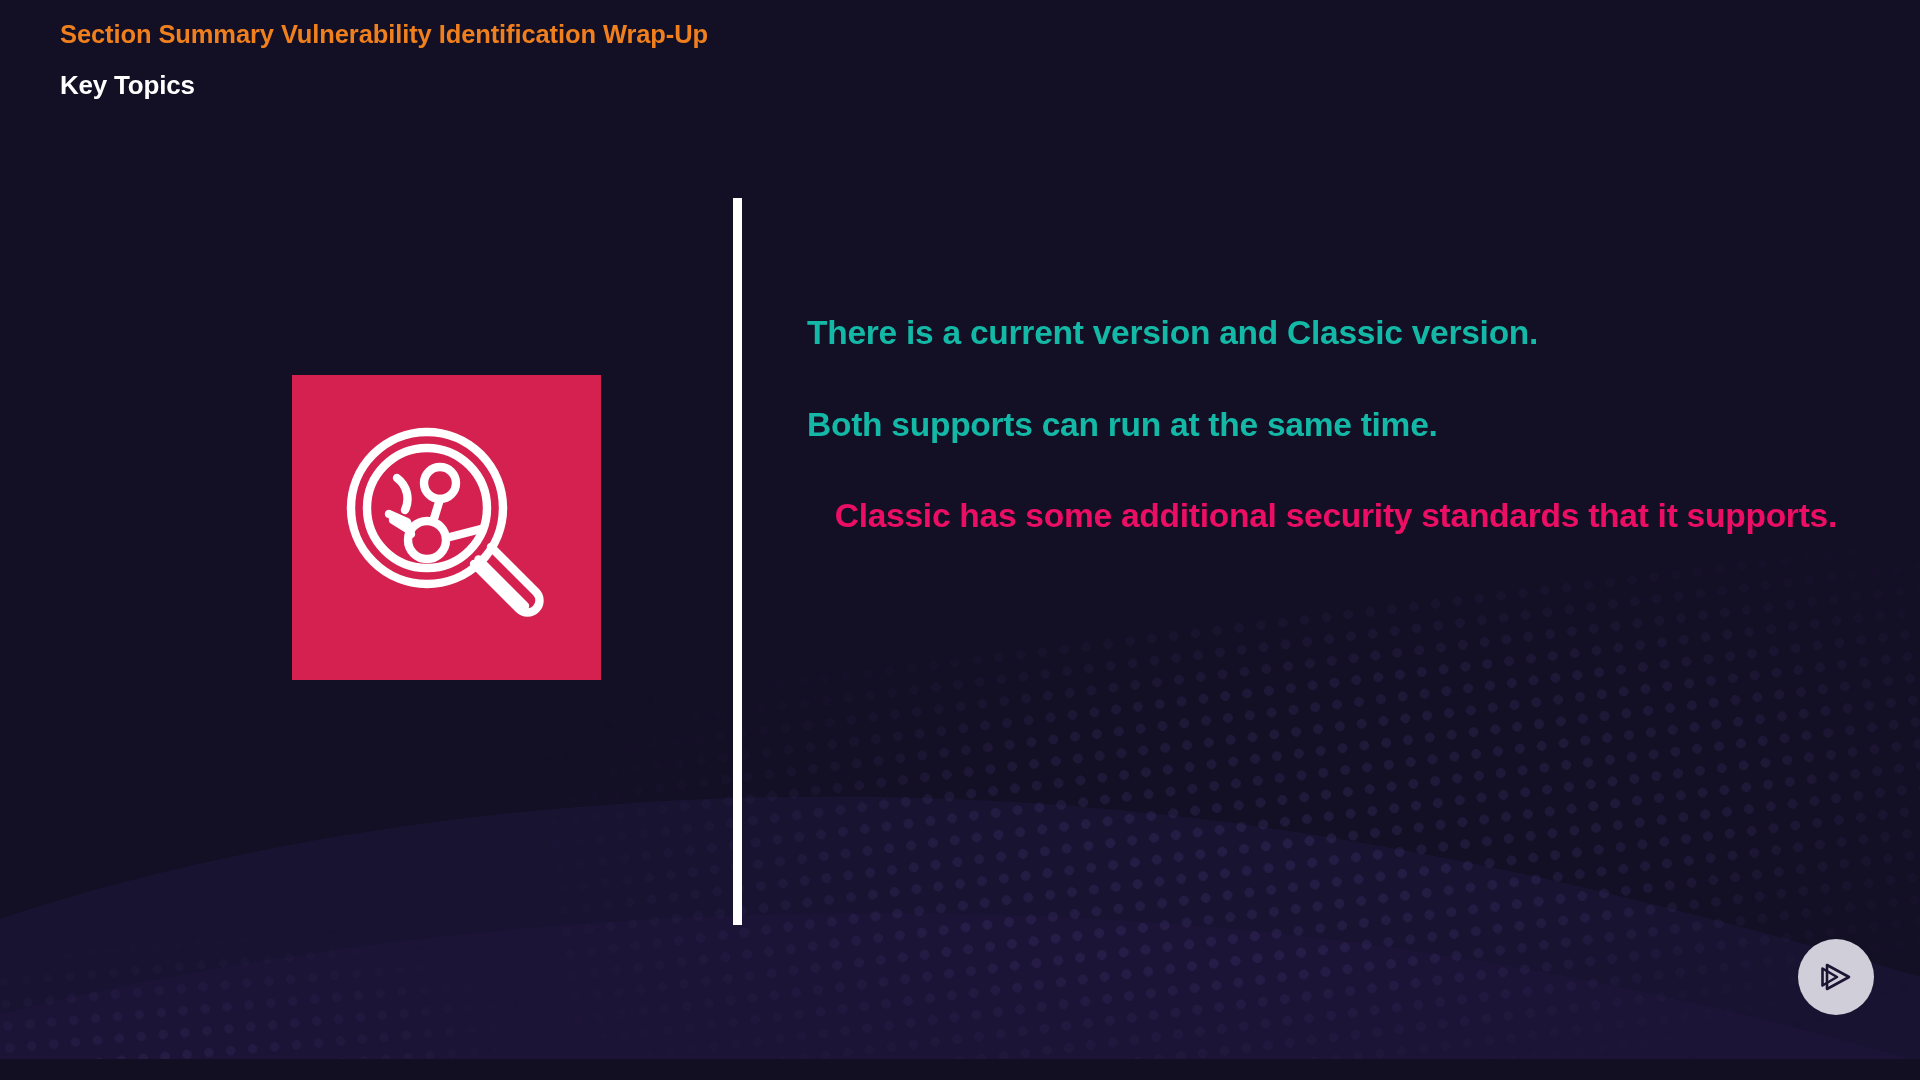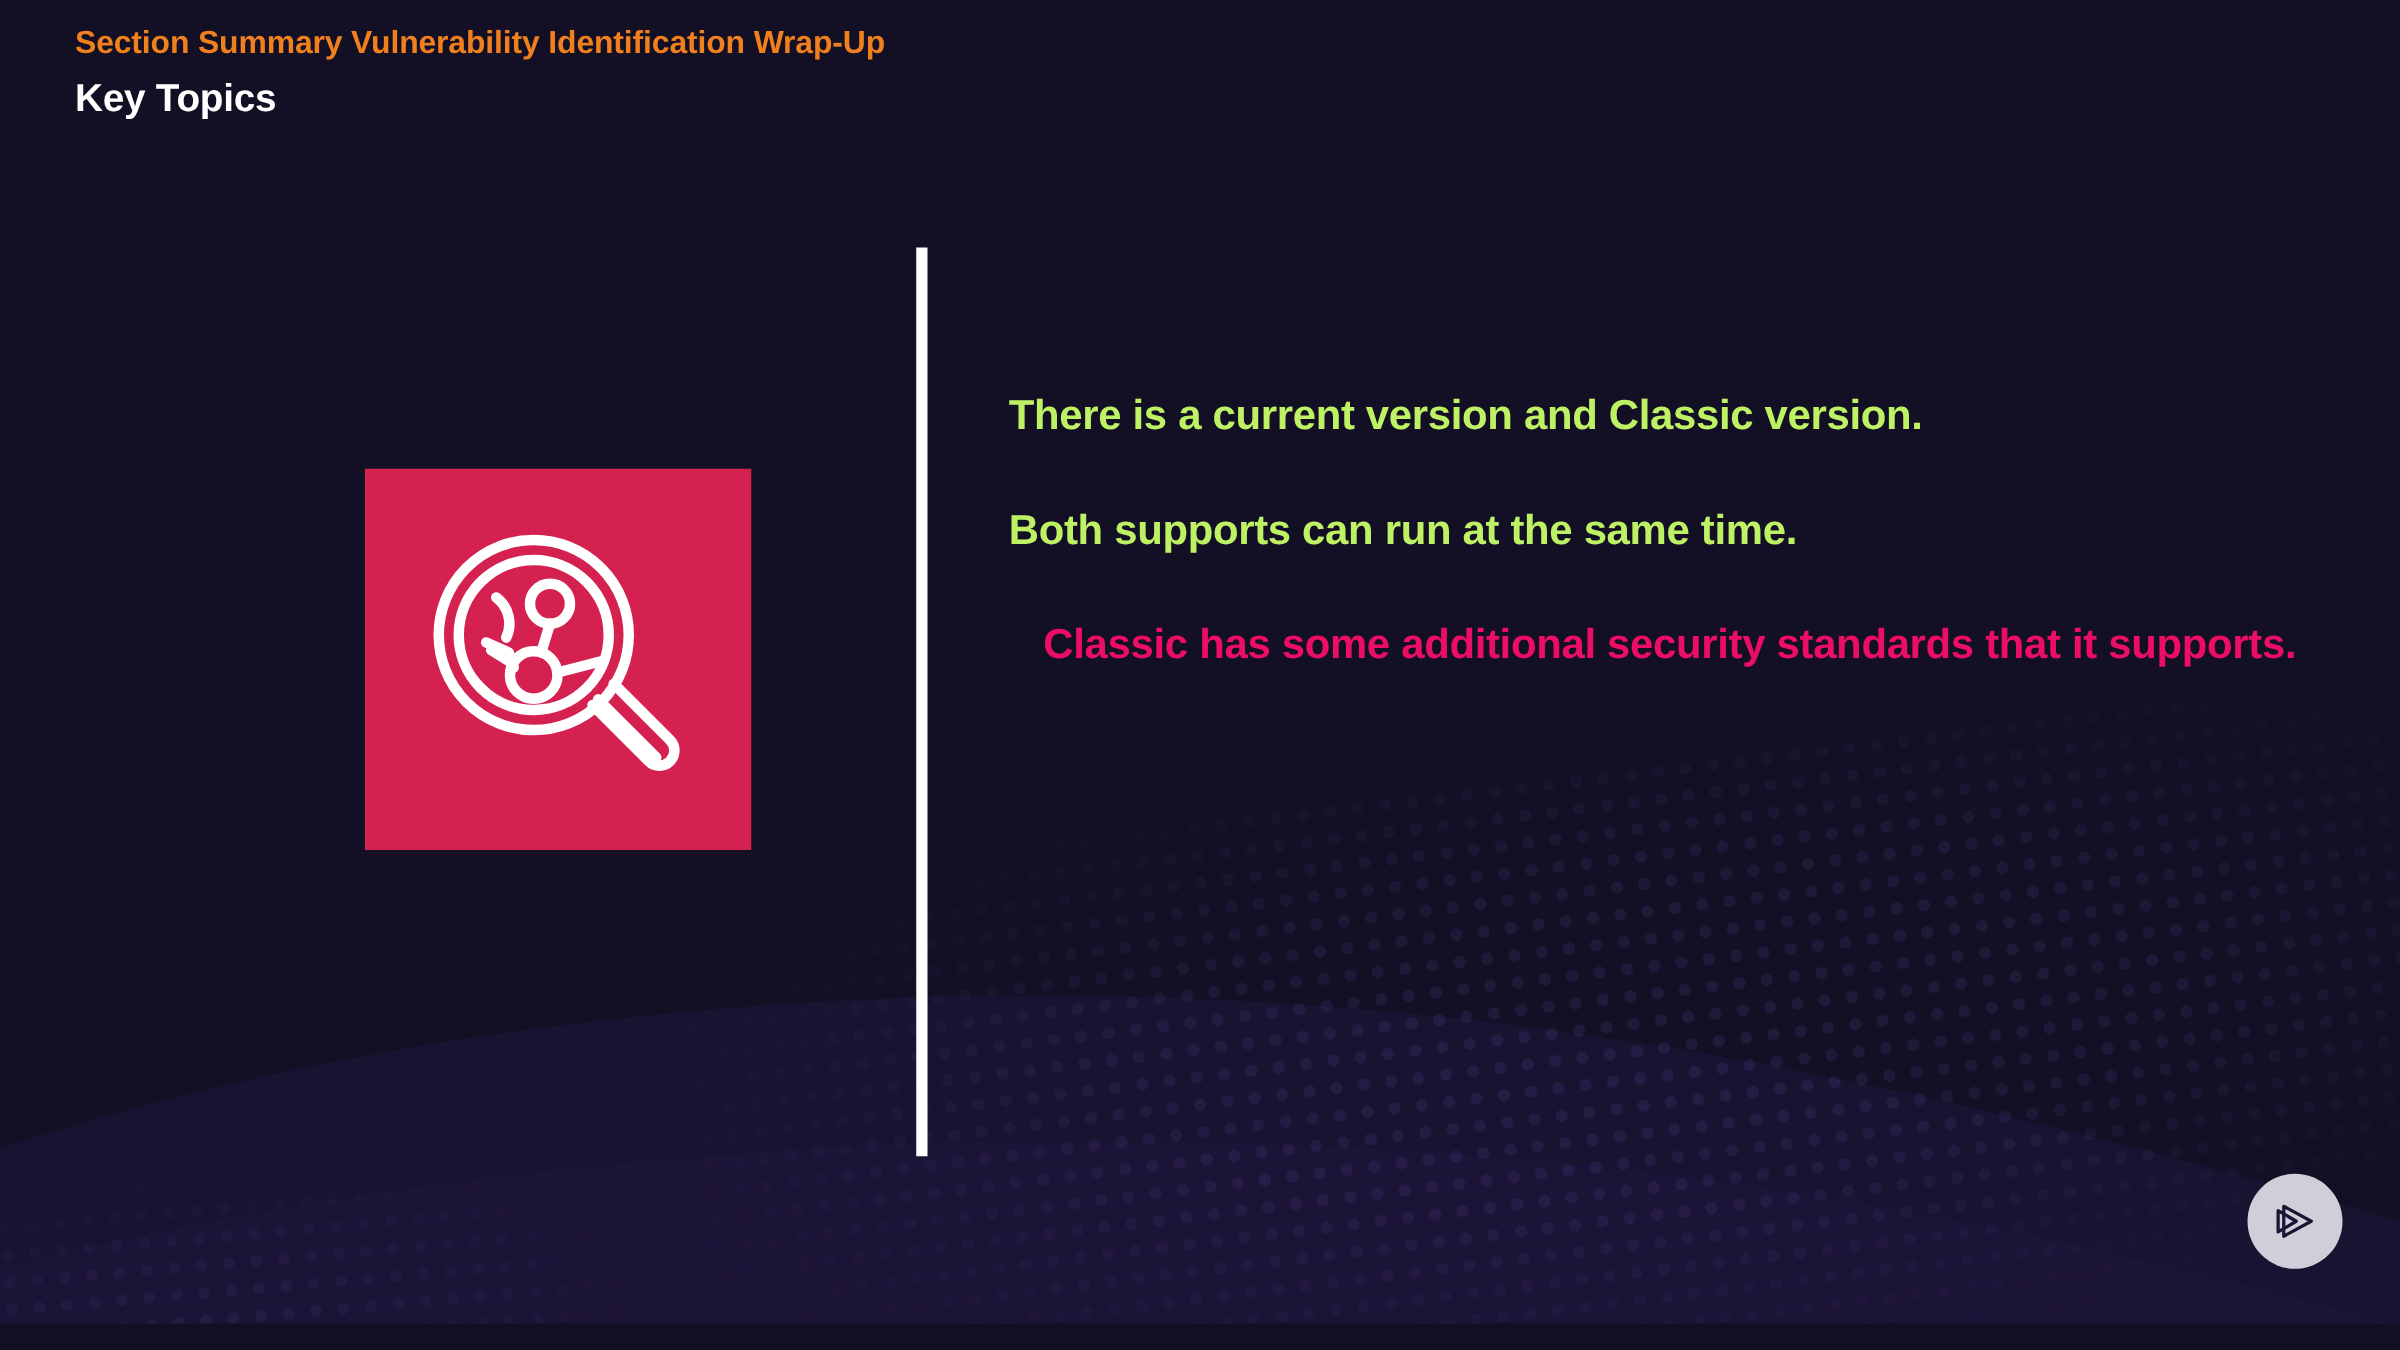--- a/index.html
+++ b/index.html
@@ -64,25 +64,25 @@
   .eyebrow {
     color: #f0801d;
     font-size: 25.5px;
     font-weight: bold;
     letter-spacing: -0.1px;
     line-height: 1.1;
     white-space: nowrap;
   }
   .page-title {
     color: #ffffff;
-    font-size: 31px;
+    font-size: 26px;
     font-weight: bold;
     letter-spacing: -0.2px;
     line-height: 1.15;
-    margin-top: 13px;
+    margin-top: 23px;
   }
 
   
   .divider {
     position: absolute;
     left: 733px;
     top: 198px;
     width: 9px;
     height: 727px;
     background: #ffffff;
@@ -108,21 +108,21 @@
     width: 1030px;
   }
   .copy p {
     margin: 0 0 46px 0;
     font-size: 33.5px;
     font-weight: bold;
     line-height: 1.36;
     letter-spacing: -0.25px;
   }
   .copy p:last-child { margin-bottom: 0; }
-  .line-white { color: #bef264; }
+  .line-white { color: #14b8a6; }
   .line-pink  { color: #ec0e65; text-align: right; }
 
   
   .brand {
     position: absolute;
     right: 46px;
     bottom: 44px;
     width: 76px;
     height: 76px;
     border-radius: 50%;

